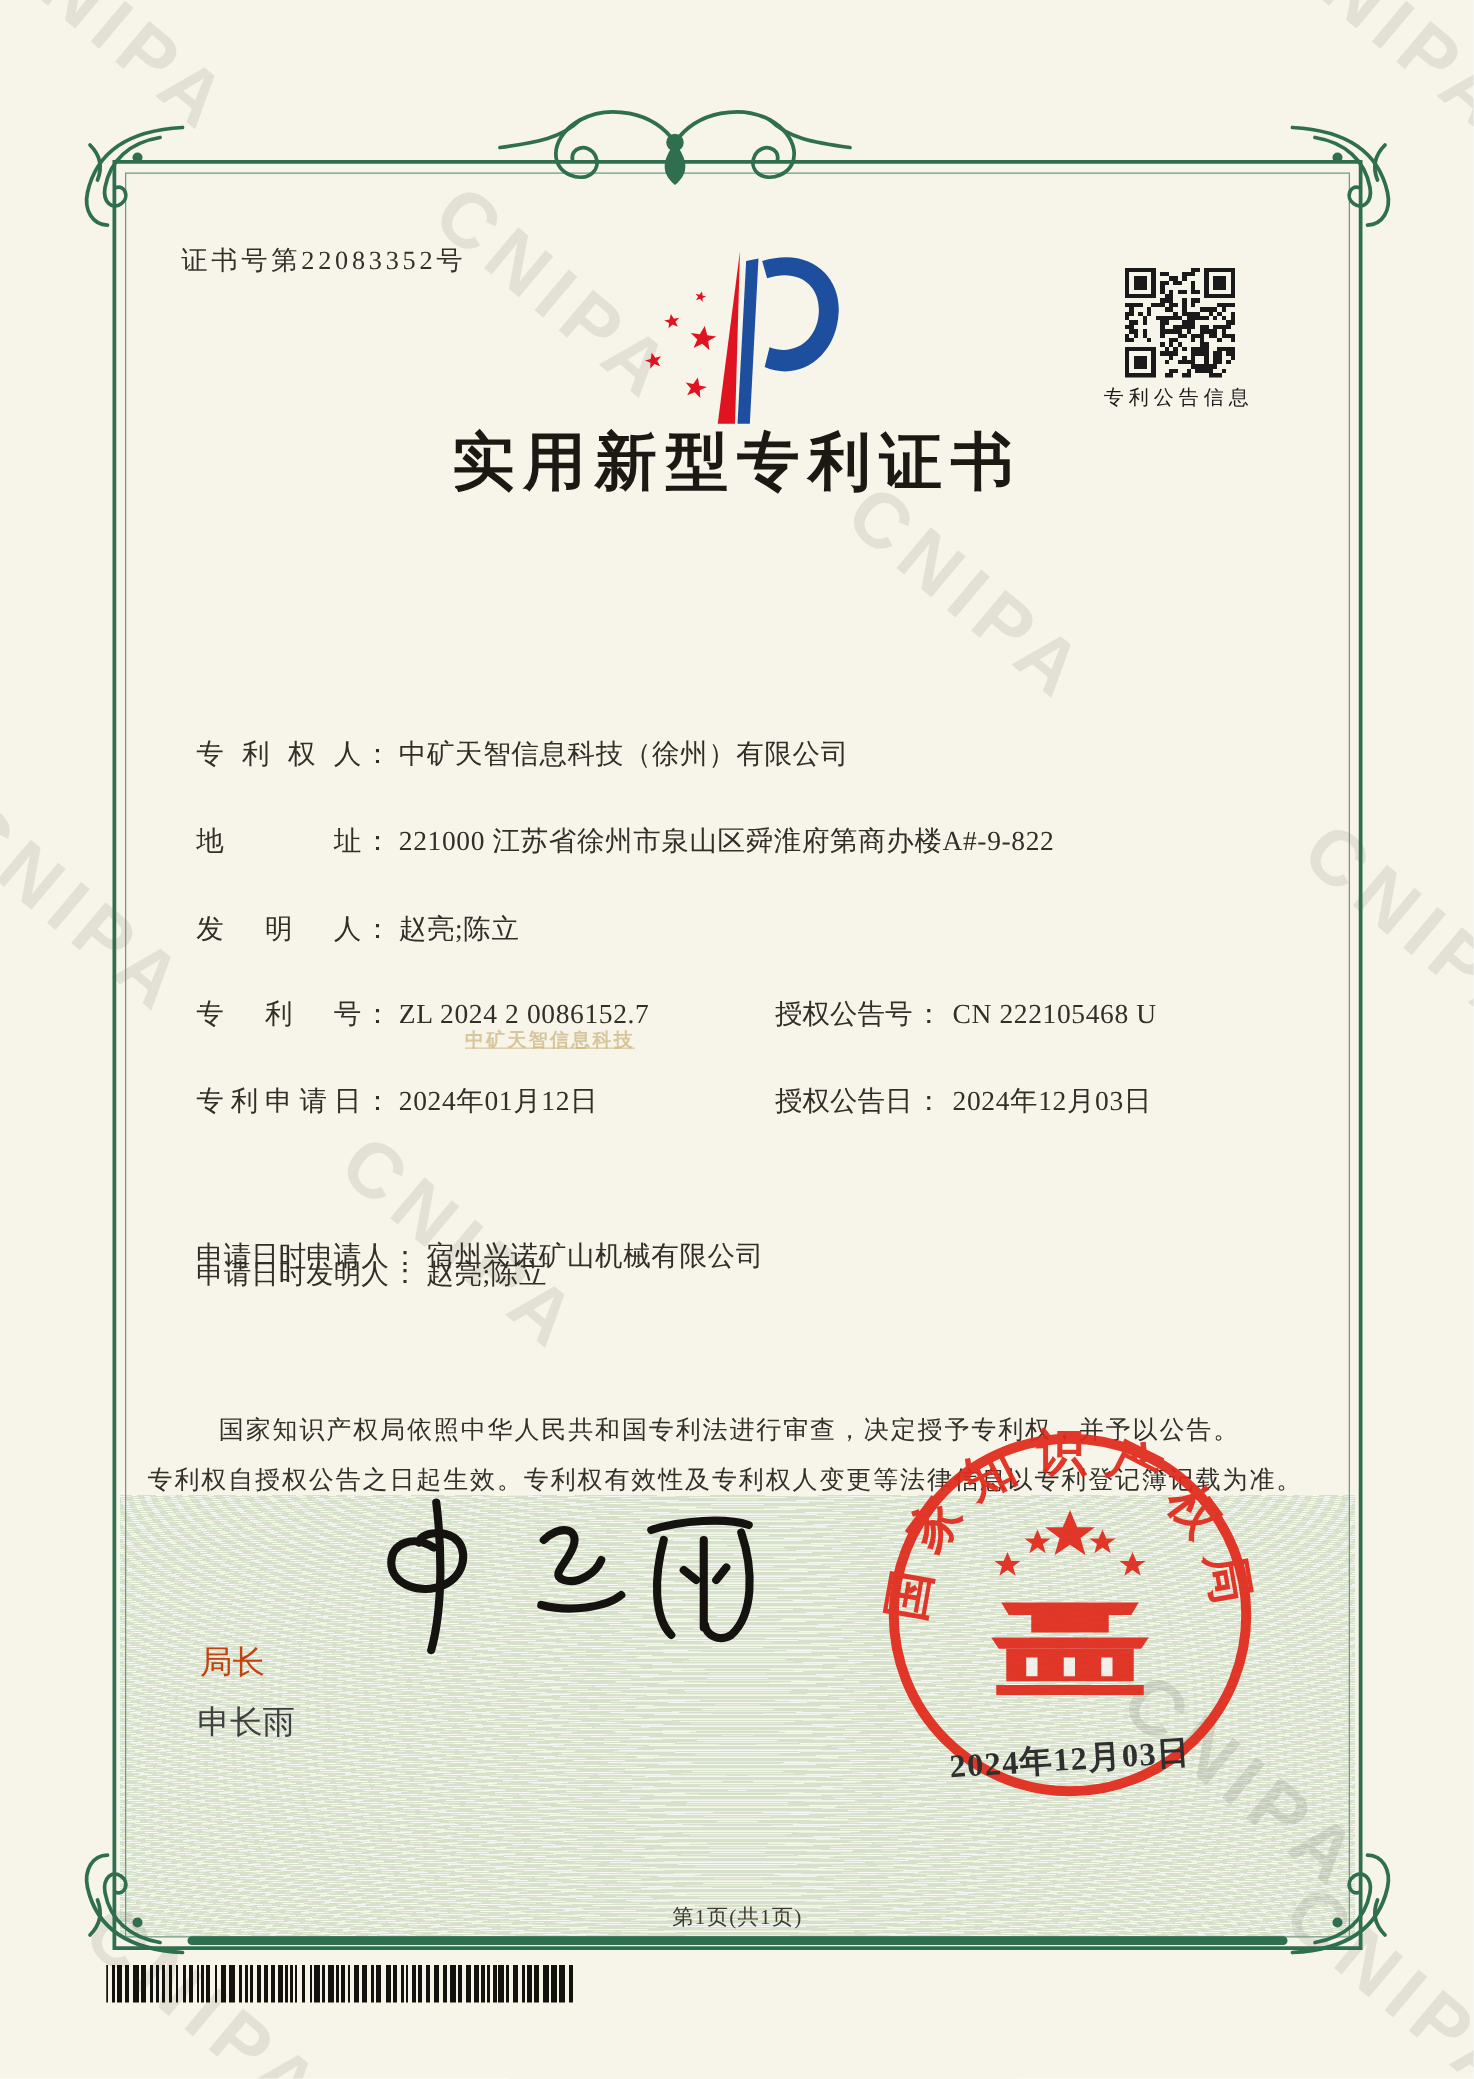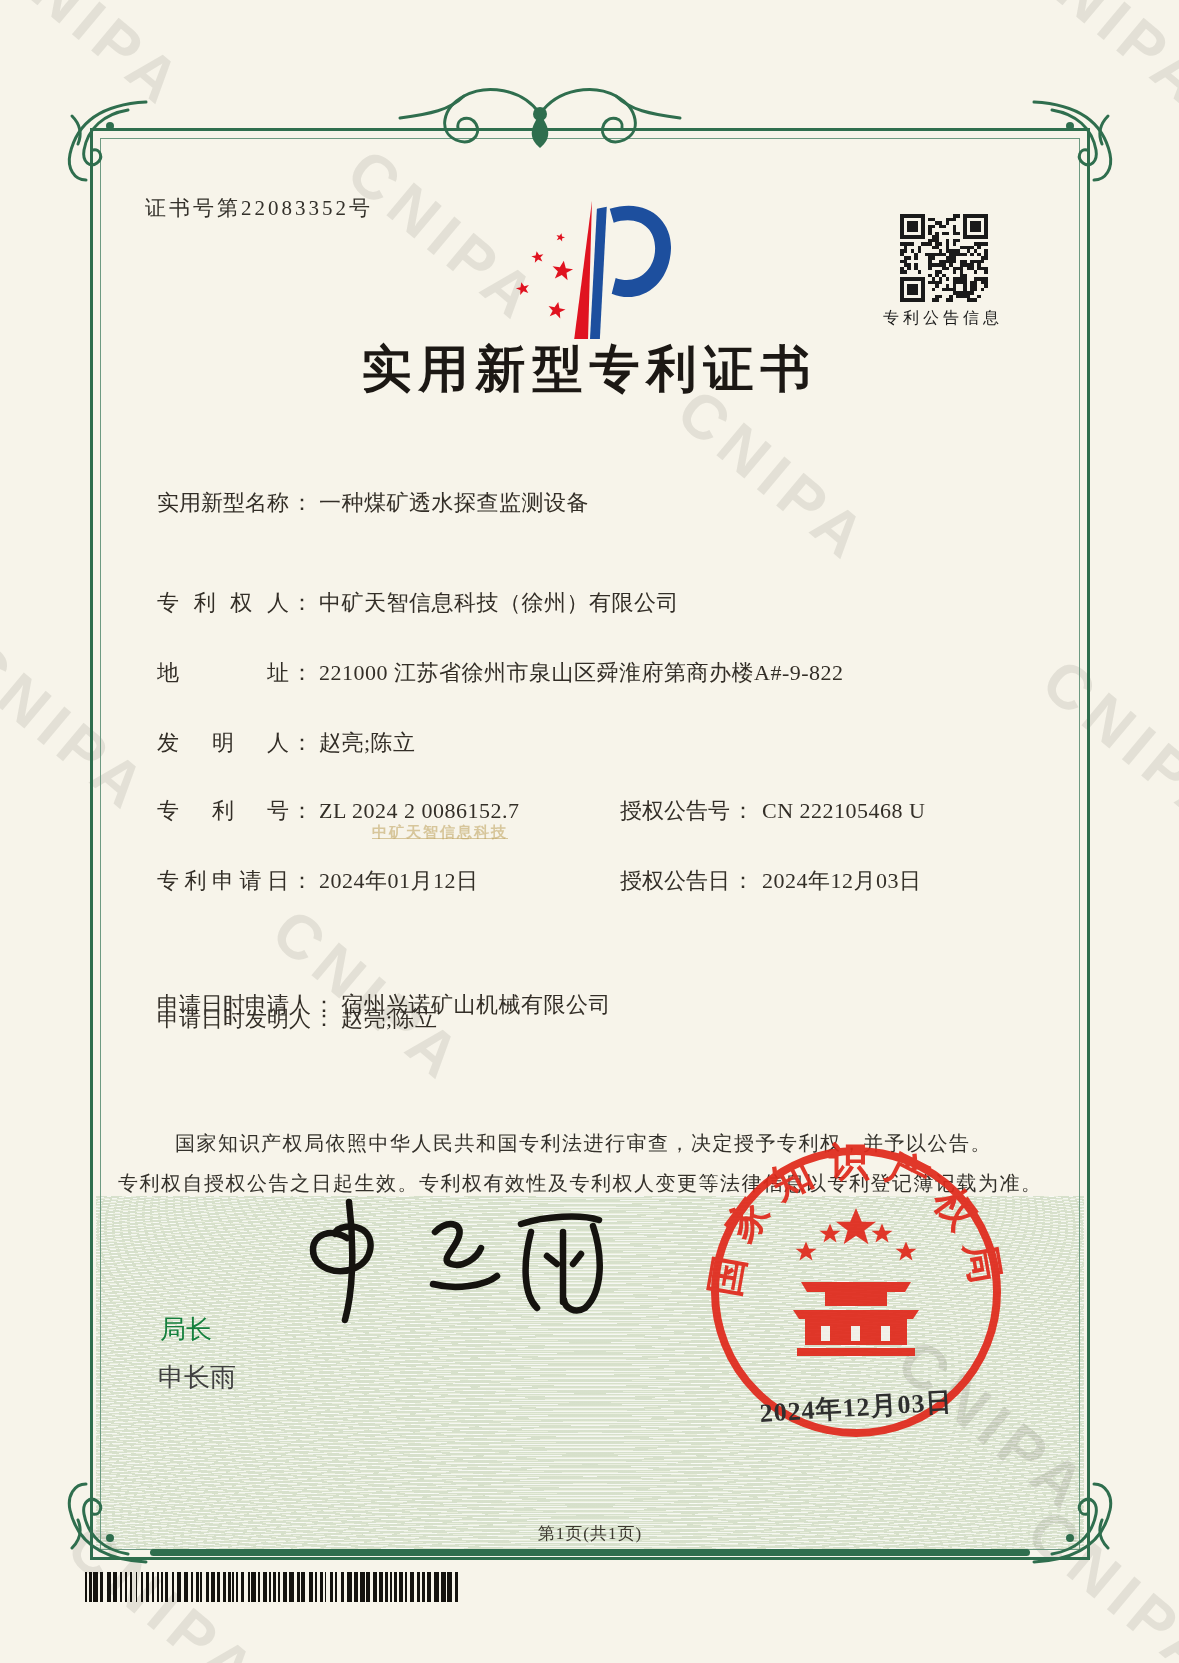--- a/index.html
+++ b/index.html
@@ -39,21 +39,21 @@
   .row .sep{display:inline-block;margin:0 6px 0 2px;}
   .row .val{letter-spacing:0.5px;}
   .row .col2{position:absolute;left:463px;top:0;}
   .row .col2 .sep{margin:0 8px 0 2px;}
   
   .stmt{position:absolute;font-size:20px;letter-spacing:1.5px;color:#33302a;white-space:nowrap;}
   .stmt1{left:175px;top:1130px;}
   .stmt2{left:118px;top:1170px;}
   
   .officer-title{position:absolute;left:160px;top:1312px;font-size:26px;
-      font-family:"Liberation Sans","DejaVu Sans",sans-serif;color:#15803d;}
+      font-family:"Liberation Sans","DejaVu Sans",sans-serif;color:#c2410c;}
   .officer-name{position:absolute;left:158px;top:1360px;font-size:26px;
       font-family:"Liberation Sans","DejaVu Sans",sans-serif;color:#404040;}
   .signature{position:absolute;left:285px;top:1188px;width:330px;height:160px;}
   .seal{position:absolute;left:701px;top:1142px;width:310px;height:300px;opacity:.93;}
   .seal-date{position:absolute;left:726px;top:1390px;width:260px;text-align:center;
       font-size:26px;font-weight:bold;color:#2f2f2f;letter-spacing:1px;transform:rotate(-3.5deg);}
   .page-num{position:absolute;left:90px;top:1522px;width:1000px;text-align:center;
       font-size:17px;color:#3c382f;letter-spacing:1px;}
   .barcode{position:absolute;left:85px;top:1572px;width:380px;height:30px;}
 </style>
@@ -361,23 +361,20 @@
           <rect x="19" y="24" width="1" height="1"></rect>
           <rect x="20" y="24" width="1" height="1"></rect>
           <rect x="21" y="24" width="1" height="1"></rect>
         </g>
     </g>
   </svg>
   <div class="qr-label">专利公告信息</div>
 
   <div class="title">实用新型专利证书</div>
 
-  <div class="row" style="top:488px;">
-    <span class="lbl">实用新型名称</span><span class="sep">：</span><span class="val">一种煤矿透水探查监测设备</span>
-  </div>
   <div class="row" style="top:588px;">
     <span class="lbl">专利权人</span><span class="sep">：</span><span class="val">中矿天智信息科技（徐州）有限公司</span>
   </div>
   <div class="row" style="top:658px;">
     <span class="lbl">地址</span><span class="sep">：</span><span class="val">221000 江苏省徐州市泉山区舜淮府第商办楼A#-9-822</span>
   </div>
   <div class="row" style="top:728px;">
     <span class="lbl">发明人</span><span class="sep">：</span><span class="val">赵亮;陈立</span>
   </div>
   <div class="row" style="top:796px;">

